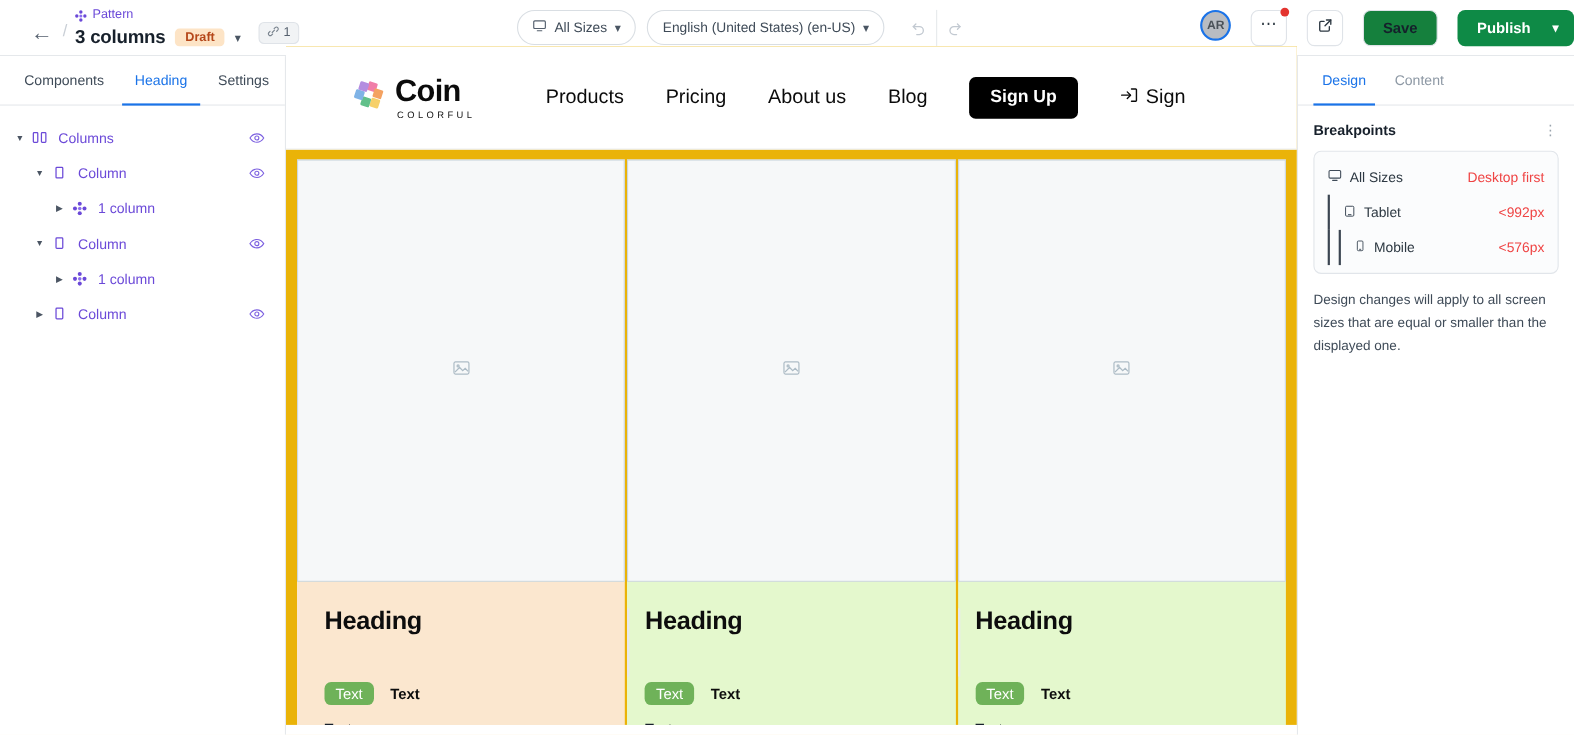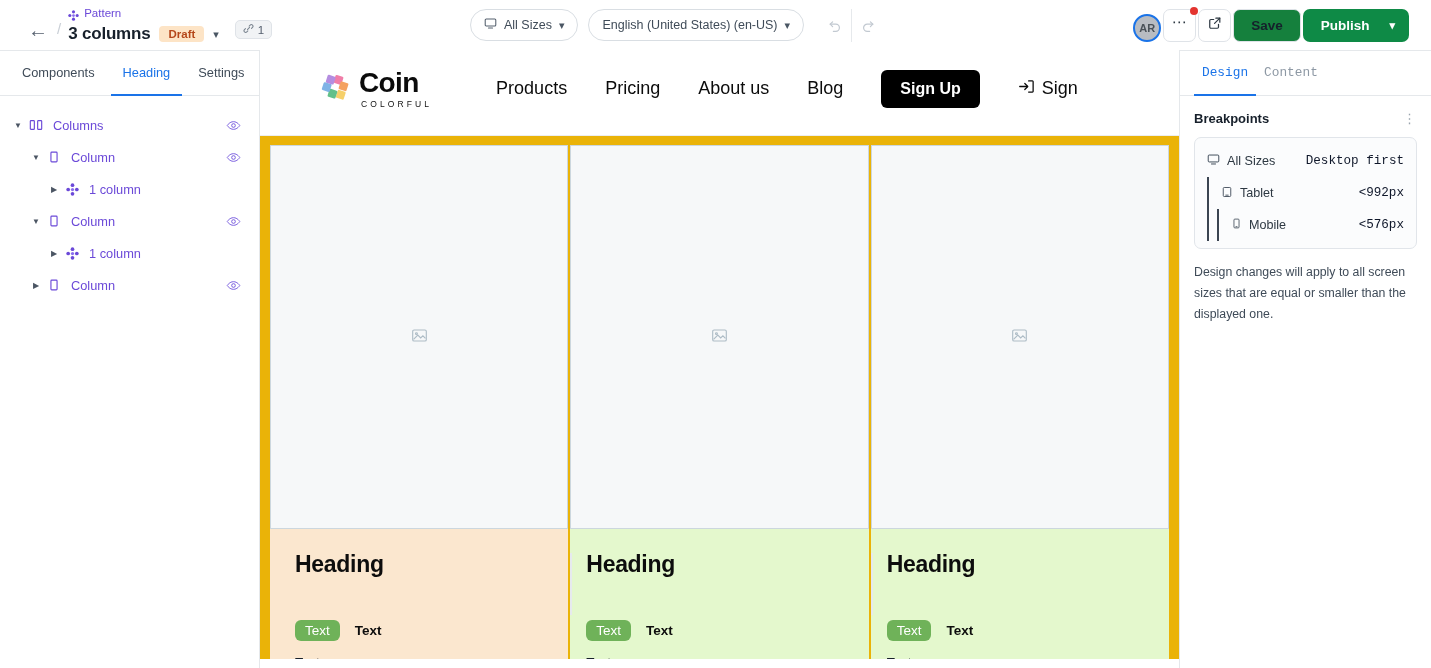--- a/index.html
+++ b/index.html
@@ -49,21 +49,21 @@
     white-space: nowrap;
   }
   .undo-group { display: flex; align-items: center; margin-left: 4px; }
   .icon-btn-plain {
     width: 33px; height: 33px; display: flex; align-items: center; justify-content: center;
     color: #b9c0c8; cursor: pointer;
   }
   .icon-btn-plain.sep { border-left: 1px solid #e6e9ec; }
 
   .tb-right {
-    margin-left: auto; display: flex; align-items: flex-end; gap: 2px; padding-right: 22px;
+    margin-left: auto; display: flex; align-items: flex-start; gap: 18px; 
   }
   .avatar {
     width: 28px; height: 28px; border-radius: 50%;
     background: #b8bcc2; color: #4a5158; font-size: 11px; font-weight: 600;
     display: flex; align-items: center; justify-content: center;
     border: 2px solid #1a73e8; cursor: pointer;
   }
   .sq-btn {
     position: relative; width: 33px; height: 33px;
     border: 1px solid #dfe3e8; border-radius: 7px; background: #fff;
@@ -158,42 +158,42 @@
   .text-bold { font-size: 13.5px; font-weight: 700; color: #0d0d0d; }
   .text-plain { font-size: 13.5px; color: #17202b; margin-top: 14px; }
 
   
   .right-panel {
     position: absolute; top: 51px; left: 1179px; width: 252px; height: 617px;
     background: #fff; border-left: 1px solid #e5e8eb;
   }
   .rp-tabs {
     display: flex; height: 45px; align-items: stretch;
-    border-bottom: 1px solid #e5e8eb; padding-left: 14px; gap: 0; font-family: Liberation Mono, monospace;
+    border-bottom: 1px solid #e5e8eb; padding-left: 14px; gap: 10px;
   }
   .rp-tab {
     display: flex; align-items: center; padding: 0 8px;
     font-size: 12.8px; color: #8d98a4; cursor: pointer;
     border-bottom: 2px solid transparent; margin-bottom: -1px;
   }
   .rp-tab.active { color: #1a73e8; font-weight: 400; border-bottom-color: #1a73e8; }
   .rp-body { padding: 15px 14px 0 14px; }
   .rp-head { display: flex; align-items: center; justify-content: space-between; }
   .rp-title { font-size: 13px; font-weight: 700; color: #17202b; }
   .kebab { color: #9aa4ae; font-size: 13px; cursor: pointer; letter-spacing: 1px; }
   .bp-box {
     margin-top: 11px; border: 1px solid #e1e5ea; border-radius: 7px;
     background: #fbfcfd; padding: 7px 0;
   }
   .bp-row {
     display: flex; align-items: center; height: 32px; padding: 0 12px 0 0;
     cursor: pointer; position: relative;
   }
   .bp-name { display: flex; align-items: center; gap: 7px; font-size: 12.6px; color: #2d3842; }
-  .bp-val { margin-left: auto; font-size: 12.6px; color: #0f172a; white-space: nowrap; font-family: Liberation Mono, monospace; }
+  .bp-val { margin-left: auto; font-size: 12.6px; color: #ef4444; white-space: nowrap; }
   .guide { width: 2px; background: #3b4552; align-self: stretch; margin-right: 0; }
   .ind-1 { padding-left: 12px; }
   .ind-2 { padding-left: 12px; }
   .bp-note {
     margin-top: 13px; font-size: 12.3px; color: #3f4b58; line-height: 1.72;
   }
 </style>
 </head>
 <body>
 

